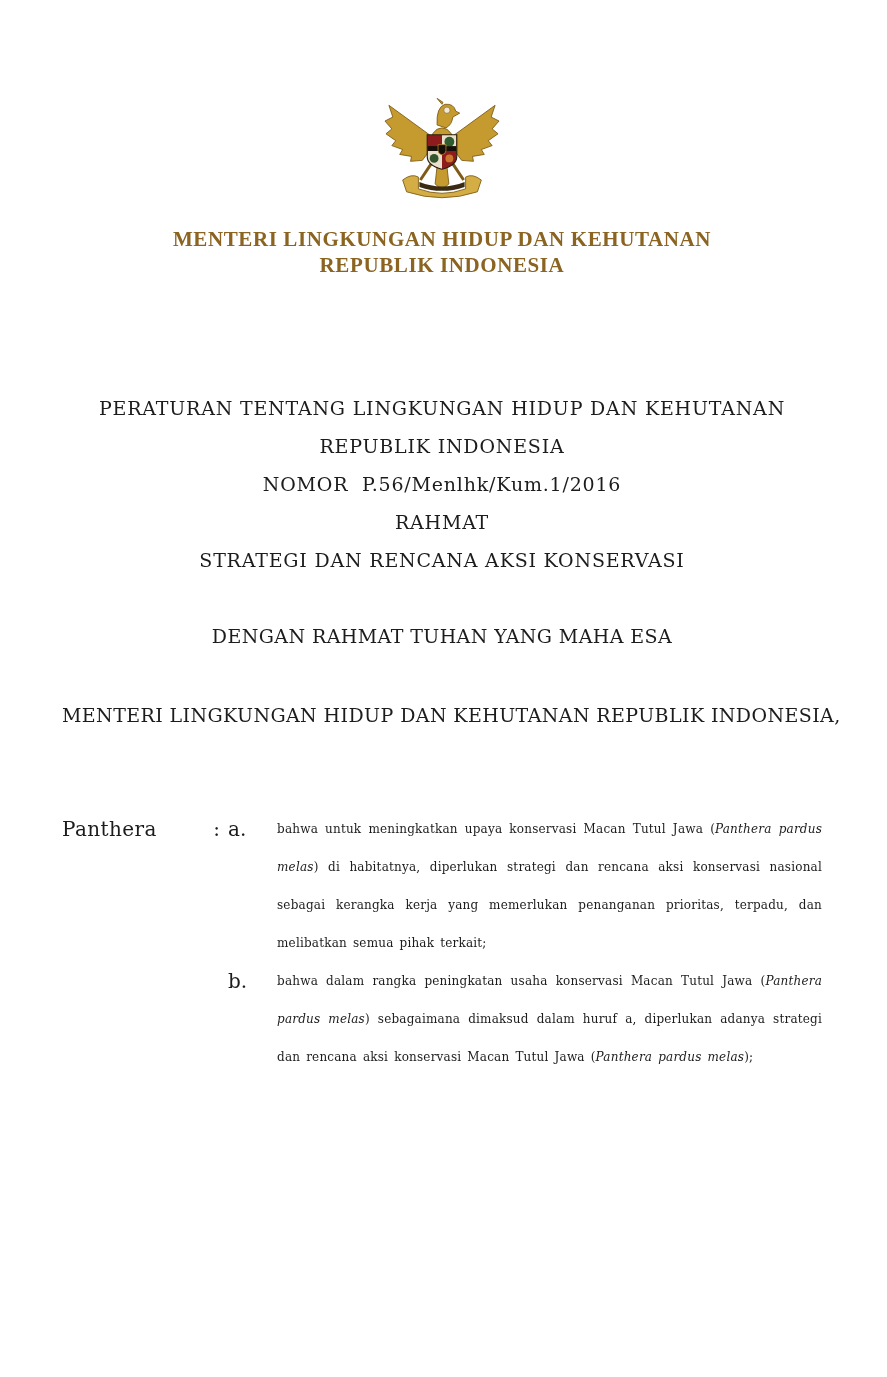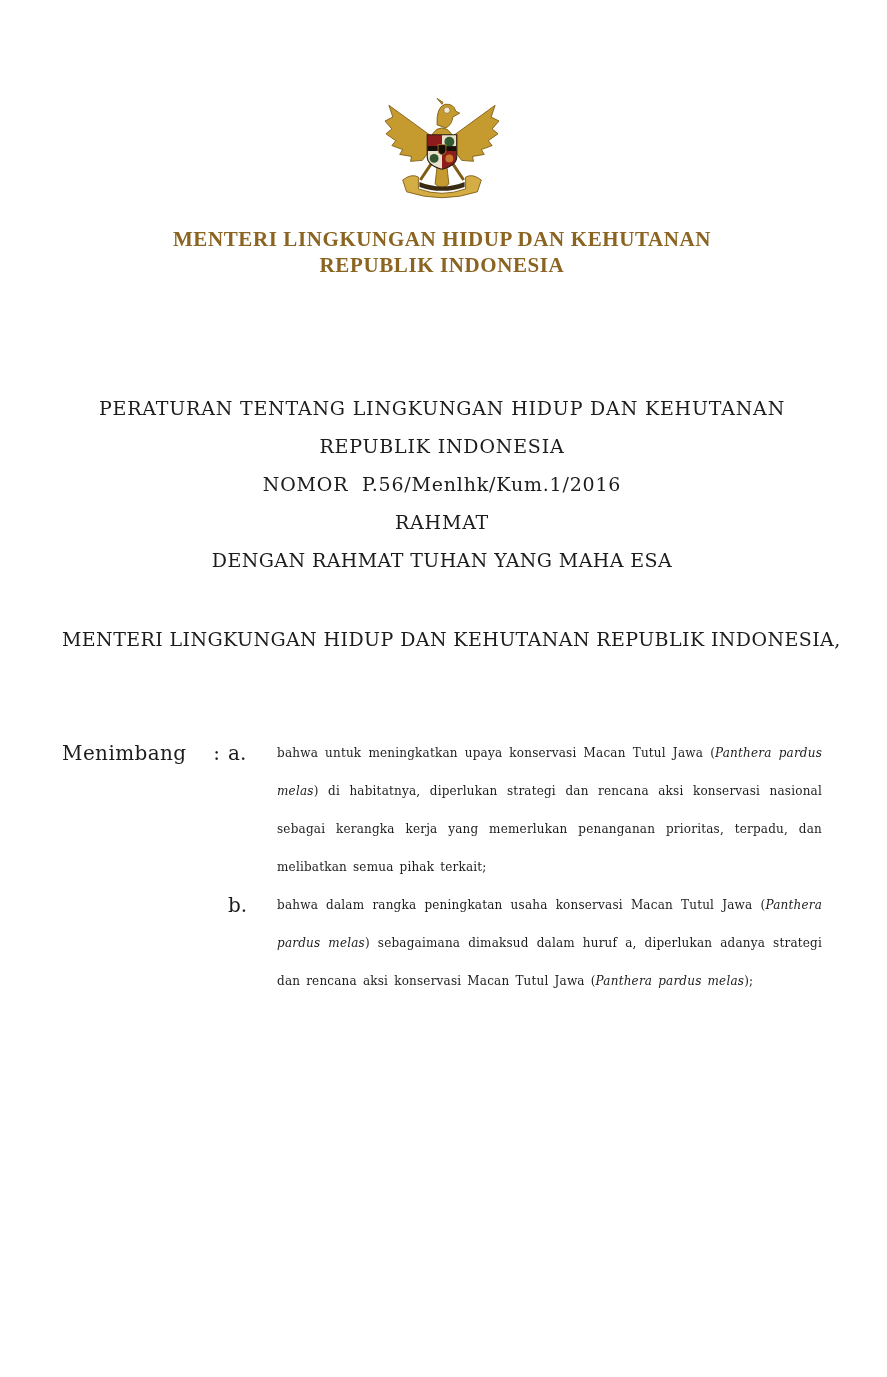--- a/index.html
+++ b/index.html
@@ -26,21 +26,21 @@
   .t-line {
     font-size:19px; line-height:38px; letter-spacing:0.8px;
     white-space:nowrap;
   }
   .t-line em { font-style:italic; }
 
   .center-line {
     text-align:center; font-size:19px; line-height:38px; letter-spacing:0.4px;
     white-space:nowrap;
   }
-  .invocation { }
+  .invocation { margin-top:38px; }
   .authority  { margin-top:41px; }
 
   
   .menimbang { margin-top:76px; }
   .c-grid {
     display:grid;
     grid-template-columns:143px 23px 49px 1fr;
     align-items:start;
   }
   .c-label  { font-size:20px; line-height:38px; letter-spacing:0.4px; }
@@ -100,29 +100,30 @@
     </svg>
     <div class="lh-line">MENTERI LINGKUNGAN HIDUP DAN KEHUTANAN</div>
     <div class="lh-line">REPUBLIK INDONESIA</div>
   </header>
 
   <section class="title-block">
     <div class="t-line">PERATURAN TENTANG LINGKUNGAN HIDUP DAN KEHUTANAN</div>
     <div class="t-line">REPUBLIK INDONESIA</div>
     <div class="t-line">NOMOR&nbsp; P.56/Menlhk/Kum.1/2016</div>
     <div class="t-line">RAHMAT</div>
+    <div class="t-line">STRATEGI DAN RENCANA AKSI KONSERVASI</div>
   </section>
 
   <p class="center-line invocation">DENGAN RAHMAT TUHAN YANG MAHA ESA</p>
 
   <p class="center-line authority">MENTERI LINGKUNGAN HIDUP DAN KEHUTANAN REPUBLIK INDONESIA,</p>
 
   <section class="menimbang">
     <div class="c-grid">
-      <div class="c-label">Menimbang</div>
+      <div class="c-label">Panthera</div>
       <div class="c-colon">:</div>
       <div class="c-letter">a.</div>
       <p class="c-text"><span>bahwa untuk meningkatkan upaya konservasi Macan Tutul Jawa (</span><em>Panthera pardus melas</em><span>) di habitatnya, diperlukan strategi dan rencana aksi konservasi nasional sebagai kerangka kerja yang memerlukan penanganan prioritas, terpadu, dan melibatkan semua pihak terkait;</span></p>
 
       <div class="c-label"></div>
       <div class="c-colon"></div>
       <div class="c-letter">b.</div>
       <p class="c-text"><span>bahwa dalam rangka peningkatan usaha konservasi Macan Tutul Jawa (</span><em>Panthera pardus melas</em><span>) sebagaimana dimaksud dalam huruf a, diperlukan adanya strategi dan rencana aksi konservasi Macan Tutul Jawa (</span><em>Panthera pardus melas</em><span>);</span></p>
     </div>
   </section>

